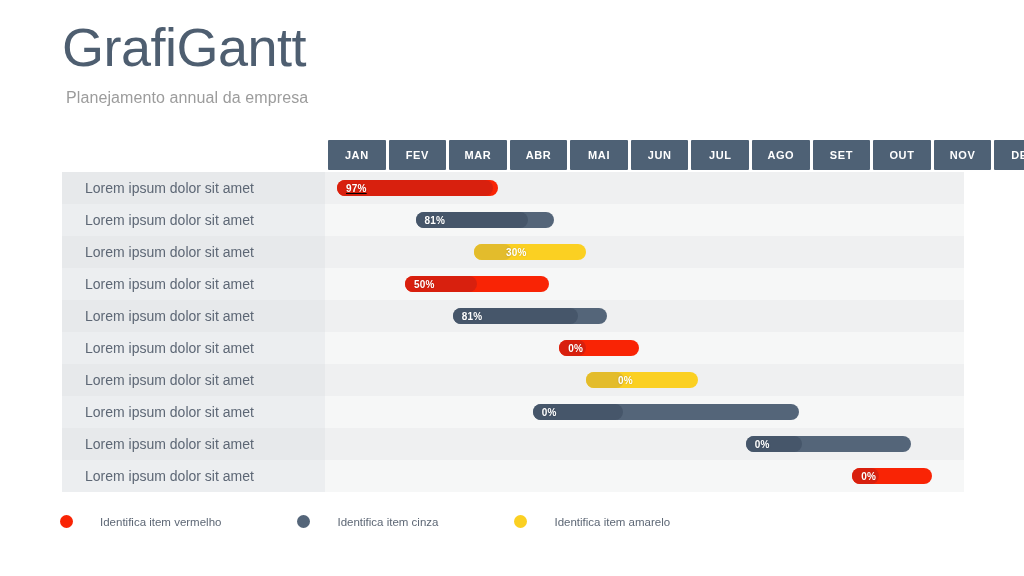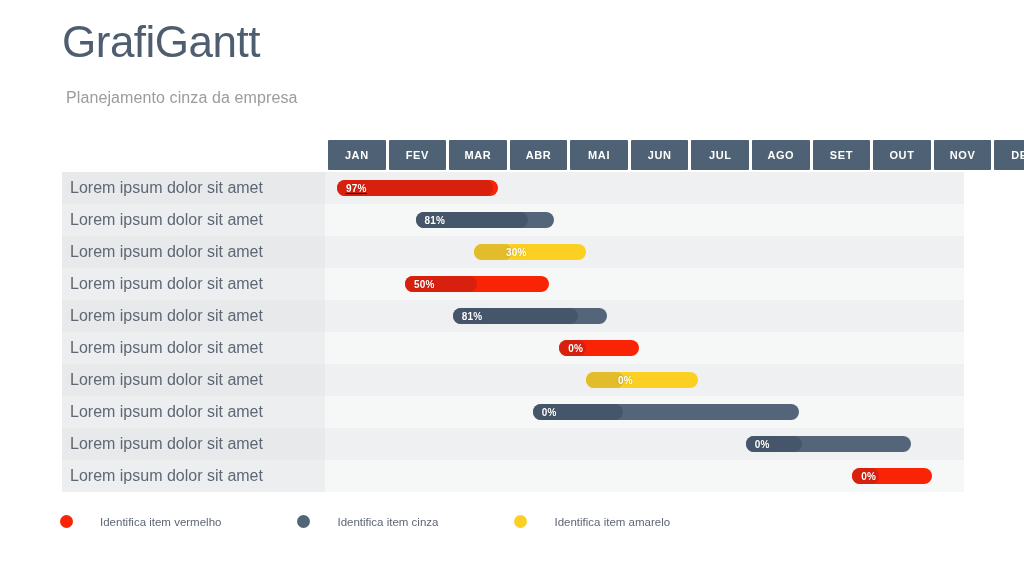--- a/index.html
+++ b/index.html
@@ -17,21 +17,21 @@
     position: relative;
     width: 1024px;
     height: 576px;
   }
 
   
   .title {
     position: absolute;
     left: 62px;
     top: 18px;
-    font-size: 44px;
+    font-size: 54px;
     font-weight: 400;
     color: #4e5e70;
     letter-spacing: -0.5px;
     line-height: 1.1;
   }
   .subtitle {
     position: absolute;
     left: 66px;
     top: 89px;
     font-size: 16px;
@@ -74,23 +74,23 @@
     position: relative;
     height: 32px;
     display: flex;
     align-items: stretch;
   }
   .row-label {
     width: 263px;
     flex: 0 0 263px;
     display: flex;
     align-items: center;
-    padding-left: 8px;
+    padding-left: 23px;
     box-sizing: border-box;
-    font-size: 16px;
+    font-size: 14px;
     color: #5d6775;
     text-align: right;
   }
   .row-track {
     flex: 1 1 auto;
     position: relative;
   }
   .row.odd .row-label { background: #e7e9eb; }
   .row.odd .row-track { background: #eff0f1; }
   .row.even .row-label { background: #eceef0; }
@@ -157,21 +157,21 @@
     color: #5d6775;
   }
   .legend-item.sp1 { margin-left: 38px; }
 </style>
 </head>
 <body>
 
 <div class="page">
 
   <div class="title">GrafiGantt</div>
-  <div class="subtitle">Planejamento cinza da empresa</div>
+  <div class="subtitle">Planejamento annual da empresa</div>
 
   <div class="months" id="months-container">
       <div class="month-cell">JAN</div>
       <div class="month-cell">FEV</div>
       <div class="month-cell">MAR</div>
       <div class="month-cell">ABR</div>
       <div class="month-cell">MAI</div>
       <div class="month-cell">JUN</div>
       <div class="month-cell">JUL</div>
       <div class="month-cell">AGO</div>

